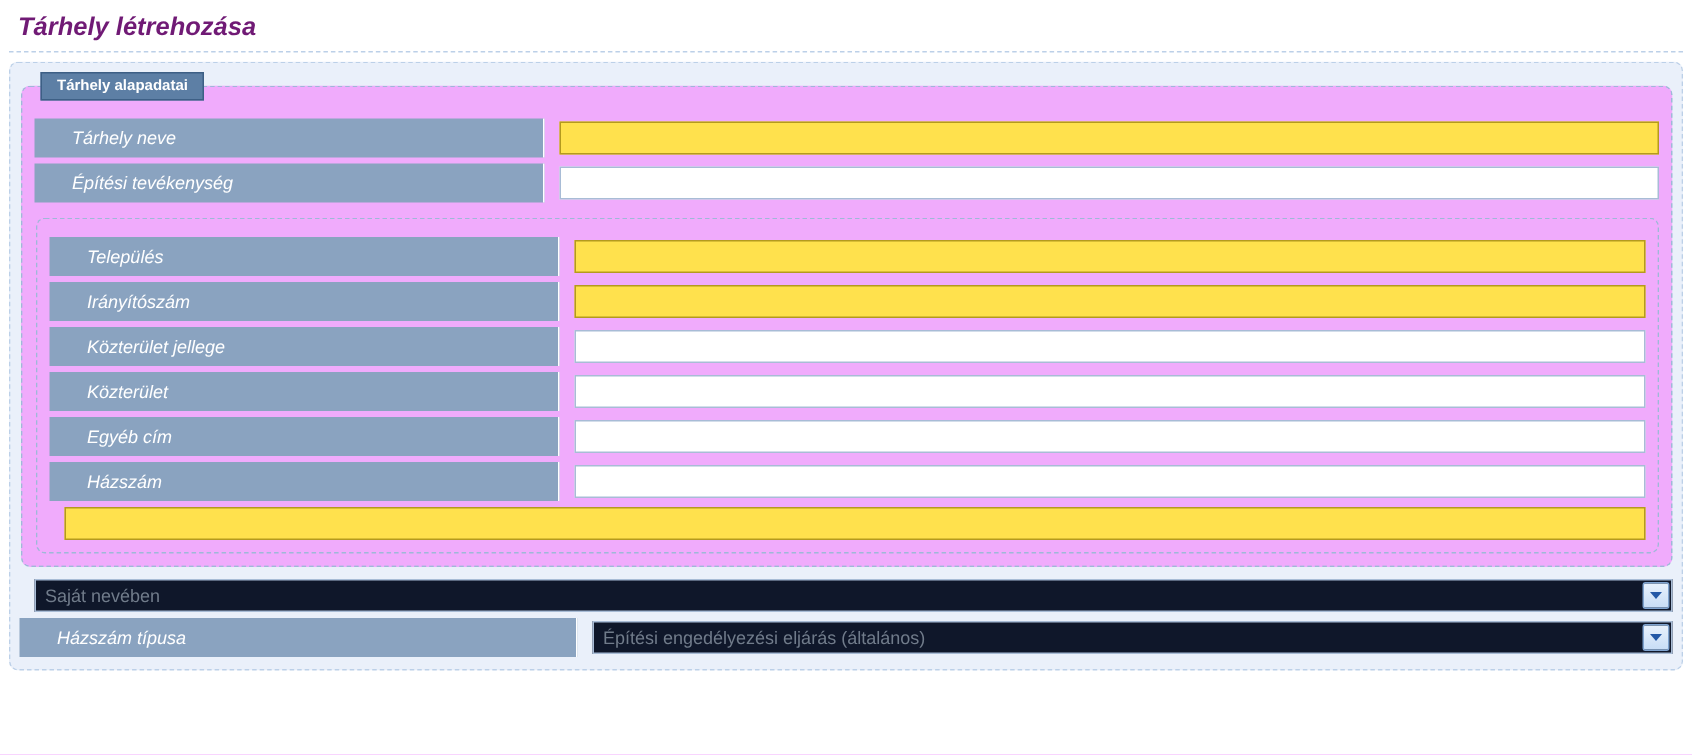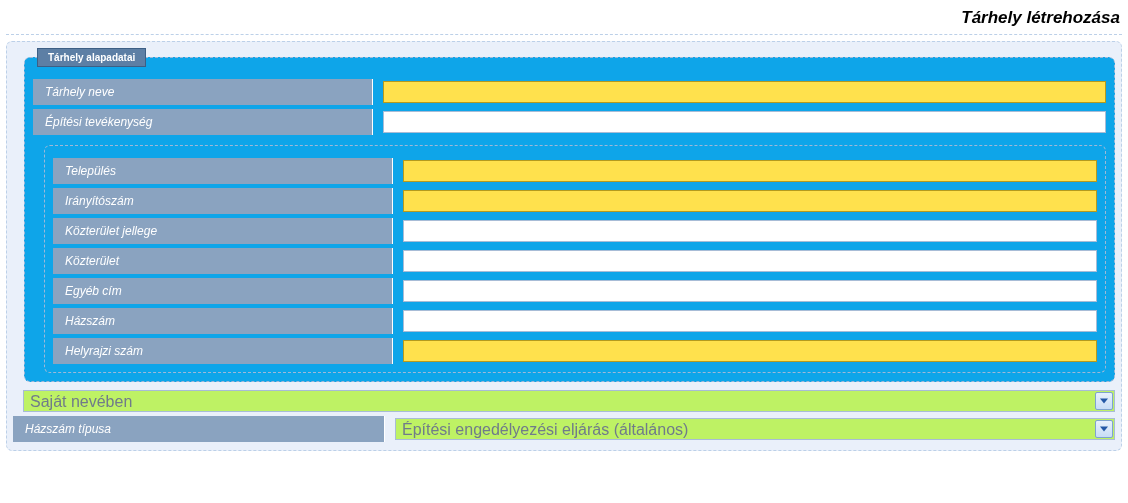--- a/index.html
+++ b/index.html
@@ -4,42 +4,41 @@
 <style>
   * { box-sizing: border-box; margin: 0; padding: 0; }
   body {
     font-family: Verdana, Arial, sans-serif;
     font-size: 12px;
     background: #ffffff;
     padding: 4px 6px;
     width: 1128px;
   }
   .page-title {
-    color: #000000;
+    color: #701a75;
     font-style: italic;
     font-weight: bold;
     font-size: 17px;
     padding: 4px 2px 6px 6px;
     border-bottom: 1px dashed #bcd0e8;
     margin-bottom: 6px;
-    text-align: right;
   }
   .outer-panel {
     border: 1px dashed #bcd0e8;
     border-radius: 6px;
     background: #eaf0fa;
     padding: 6px 6px 8px 6px;
     position: relative;
   }
   fieldset.group {
     border: 1px dashed #9fb8d8;
     border-radius: 6px;
-    background: #0ea5e9;
+    background: #f0abfc;
     padding: 12px 8px 8px 8px;
-    margin: 0 0 8px 11px;
+    margin: 0 0 8px 1px;
     position: relative;
   }
   fieldset.group legend {
     background: #5d7fa5;
     color: #ffffff;
     font-size: 10px;
     font-weight: bold;
     padding: 3px 10px;
     border: 1px solid #3d5f85;
     margin-left: 4px;
@@ -49,21 +48,21 @@
     align-items: stretch;
     margin-bottom: 4px;
   }
   .row:last-child { margin-bottom: 0; }
   .label-cell {
     flex: 0 0 340px;
     background: #8aa3c0;
     color: #ffffff;
     font-style: italic;
     font-size: 12px;
-    padding: 5px 12px;
+    padding: 5px 25px;
     border-right: 1px solid #ffffff;
     height: 26px;
     line-height: 16px;
   }
   .outer-panel > .row > .label-cell { flex: 0 0 372px; }
   .value-cell {
     flex: 1 1 auto;
     padding: 0 0 0 10px;
     display: flex;
     align-items: center;
@@ -79,23 +78,23 @@
     color: #333;
   }
   .text-input.req {
     background: #ffe14d;
     border-color: #b49a1e;
   }
   .select {
     width: 100%;
     height: 22px;
     border: 1px solid #a8bcd6;
-    background: #bef264;
+    background: #0f172a;
     font-family: inherit;
-    font-size: 16px;
+    font-size: 12px;
     color: #707b8a;
     padding: 0 22px 0 6px;
     appearance: none;
     position: relative;
   }
   .select-wrap {
     position: relative;
     width: 100%;
   }
   .select-arrow {
@@ -175,21 +174,20 @@
       </div>
 
       <div class="row">
         <div class="label-cell">Házszám</div>
         <div class="value-cell">
           <input type="text" class="text-input" value="" style="">
         </div>
       </div>
 
       <div class="row">
-        <div class="label-cell">Helyrajzi szám</div>
         <div class="value-cell">
           <input type="text" class="text-input req" value="" style="">
         </div>
       </div>
     </fieldset>
   </fieldset>
 
   <div class="row">
     <div class="value-cell">
       <div class="select-wrap">

